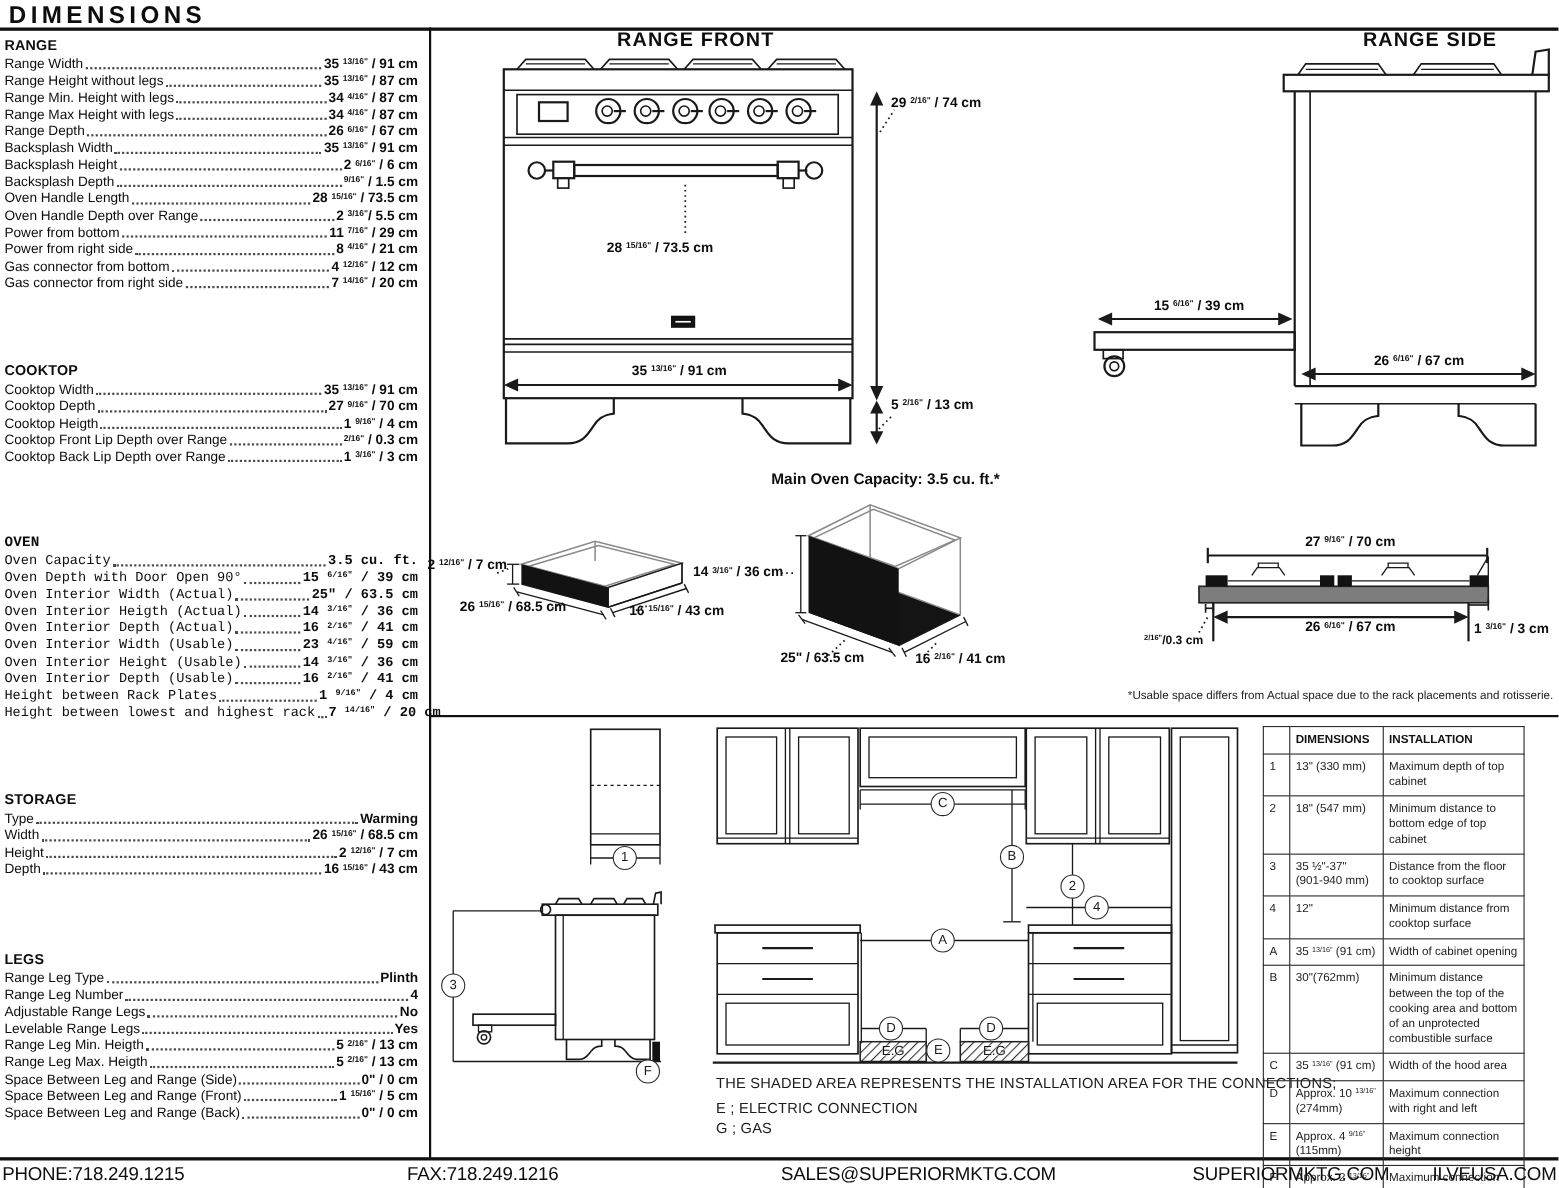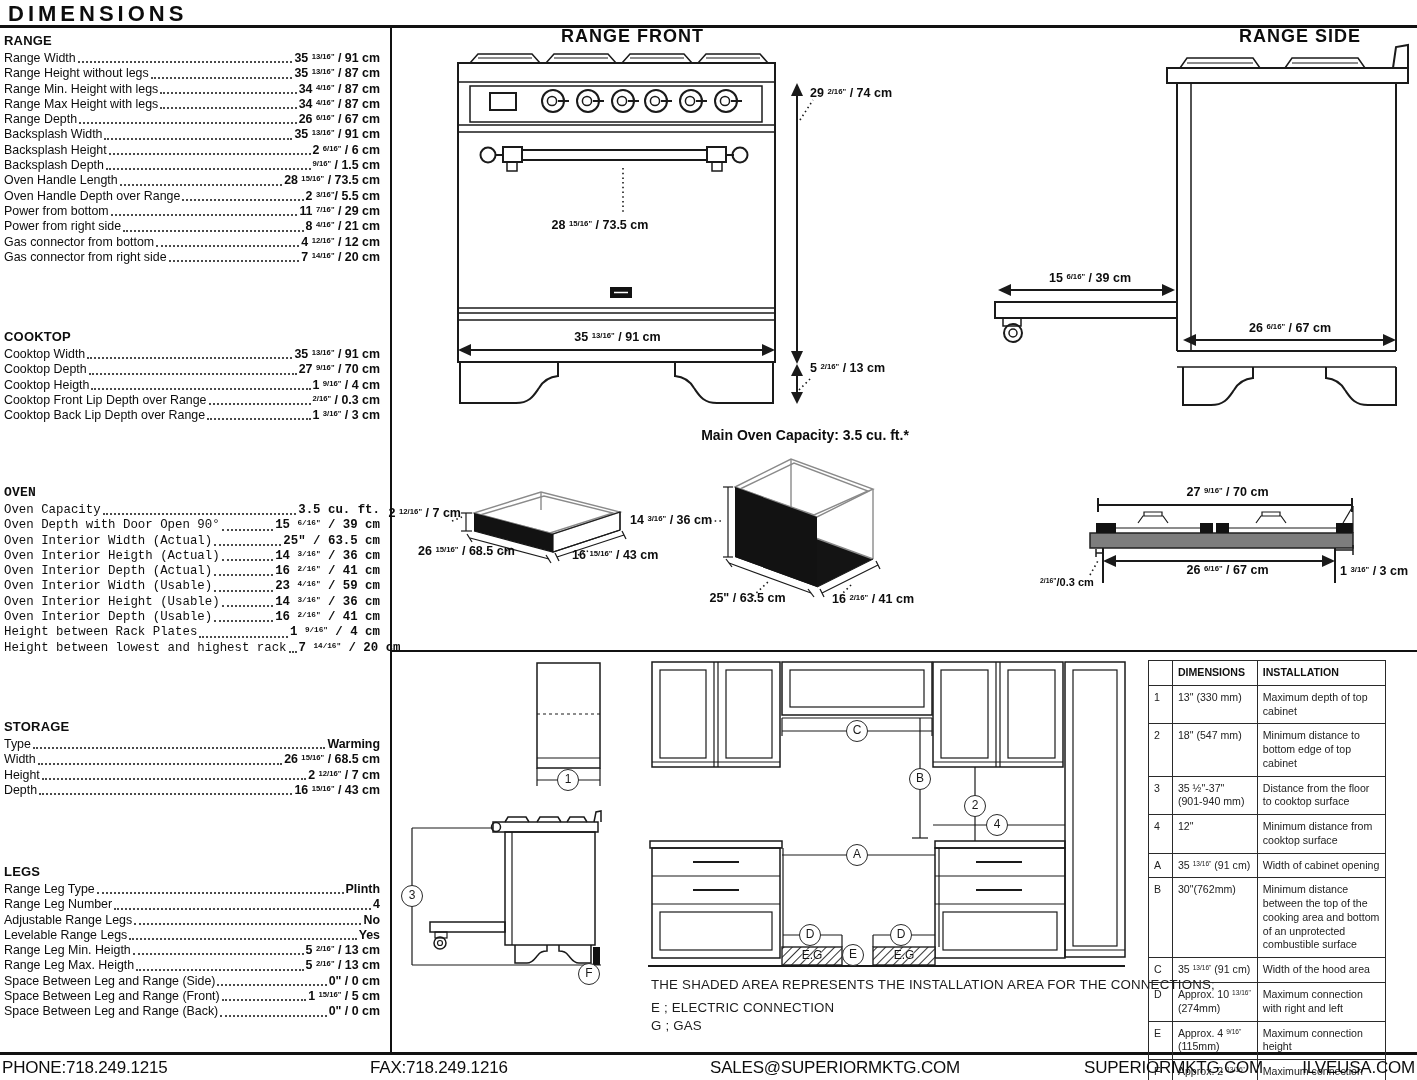--- a/index.html
+++ b/index.html
@@ -560,20 +560,21 @@
   <line class="s2" x1="73" y1="83" x2="285" y2="83"></line>
   <polygon class="arrow" points="63,83 76,77 76,89"></polygon>
     <polygon class="arrow" points="295,83 282,77 282,89"></polygon>
 </svg>
 <div class="dim-label" style="left:1160px;top:485px;width:135px;text-align:center;">27 <sup>9/16"</sup> / 70 cm</div>
 <div class="dim-label" style="left:1165px;top:563px;width:125px;text-align:center;">26 <sup>6/16"</sup> / 67 cm</div>
 <div class="dim-label" style="left:1340px;top:564px;">1 <sup>3/16"</sup> / 3 cm</div>
 <div class="dim-label" style="left:1040px;top:576px;font-size:11px;"><sup>2/16"</sup>/0.3 cm</div>
 
 <div class="footnotes">
+  <div>*Usable space differs from Actual space due to the rack placements and rotisserie.</div>
 </div>
 
 <svg style="left:395px;top:658px;" width="250" height="350" viewBox="0 0 250 350">
 
   <rect class="s15" x="142" y="5" width="63" height="105" fill="#fff"></rect>
   <line x1="142" y1="56" x2="205" y2="56" stroke="#1a1a1a" stroke-width="1.2" stroke-dasharray="3,3"></line>
   <line class="s1" x1="142" y1="100" x2="205" y2="100"></line>
   <line class="s1" x1="142" y1="110" x2="142" y2="128"></line>
     <line class="s1" x1="205" y1="110" x2="205" y2="128"></line>
   <line class="s1" x1="142" y1="122" x2="205" y2="122"></line>

